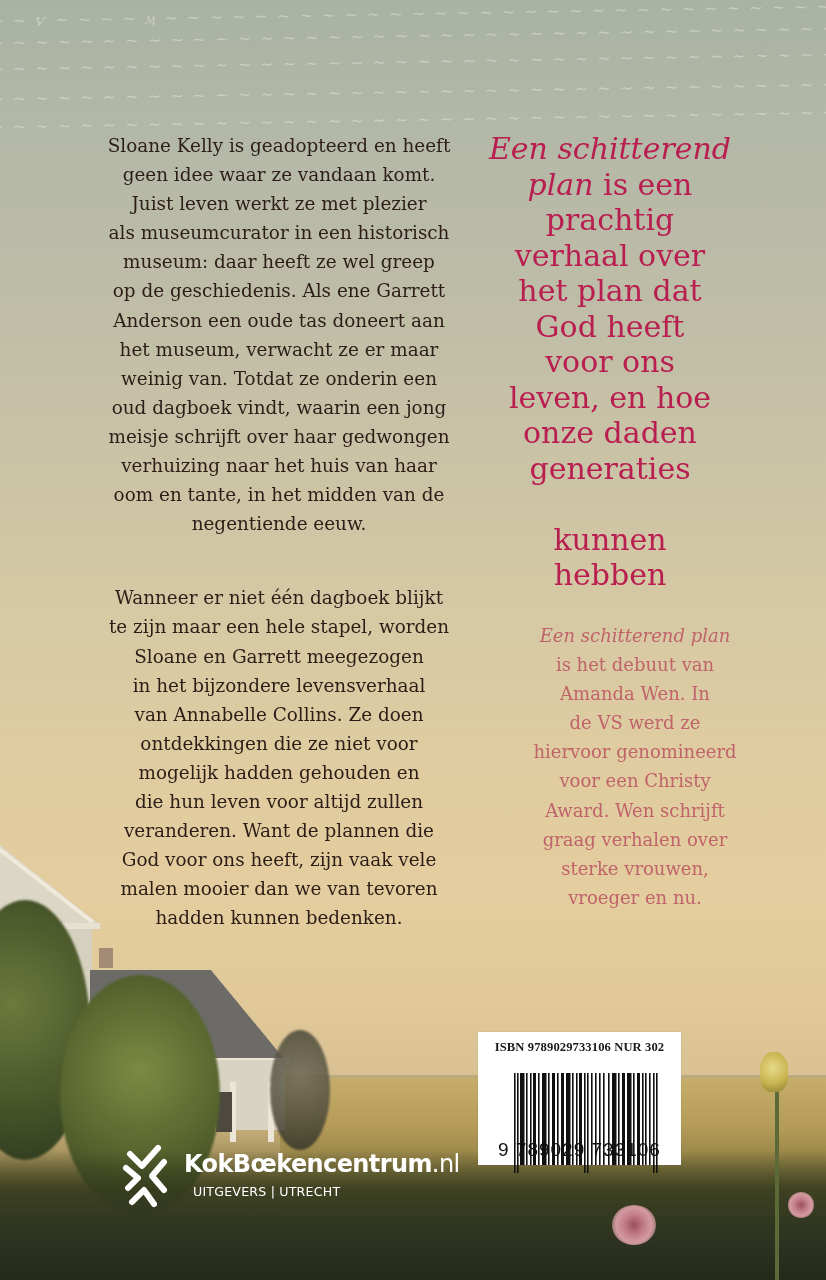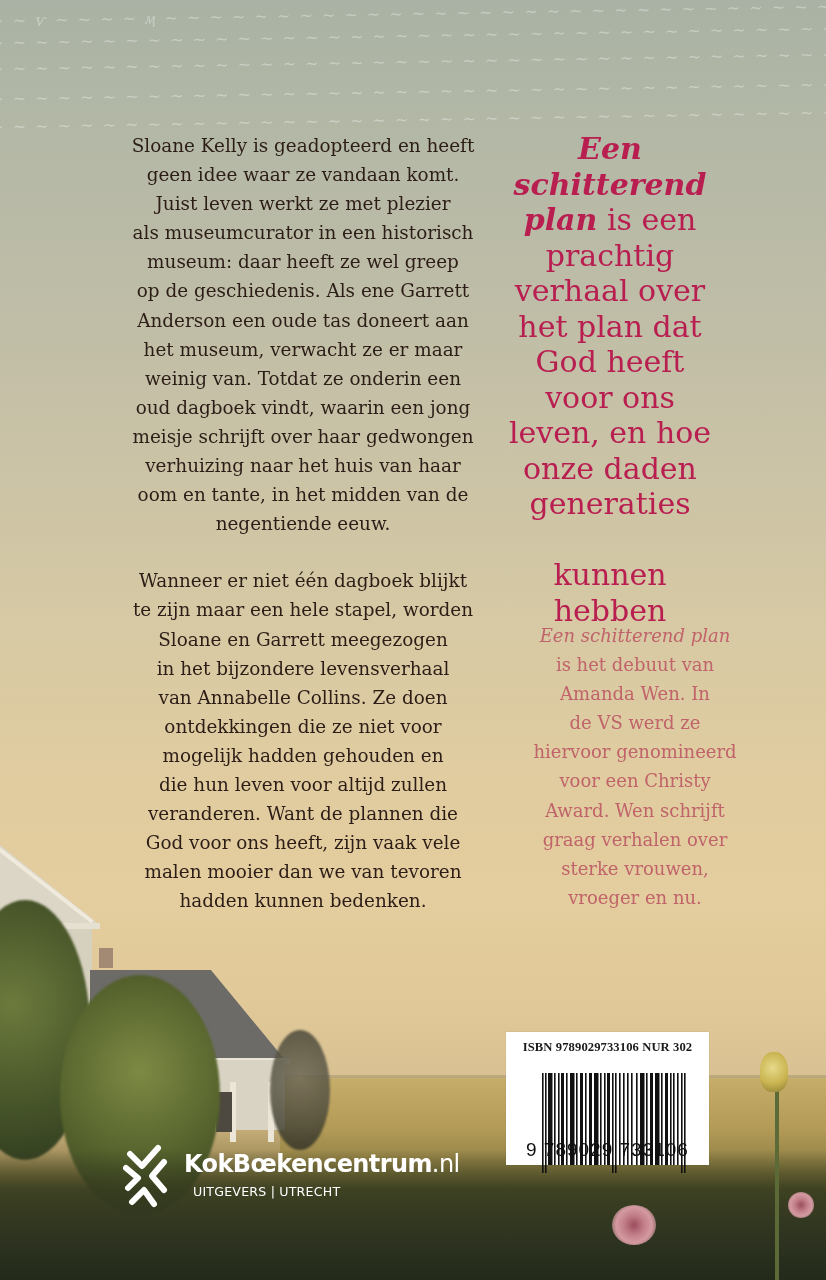--- a/index.html
+++ b/index.html
@@ -53,39 +53,39 @@
     background: linear-gradient(180deg, rgba(60,64,34,0.0) 0%, rgba(52,58,30,.85) 30%, #2d3320 70%, #242a1a 100%);
   }
   .flower-stem { position: absolute; left: 775px; top: 1080px; width: 4px; height: 200px; background: #5c6a38; }
   .flower-head { position: absolute; left: 760px; top: 1052px; width: 28px; height: 40px; border-radius: 45% 45% 40% 40%; background: radial-gradient(circle at 45% 40%, #e6d98a 0%, #c9b450 55%, #8a7c35 100%); }
   .pink-flower { position: absolute; border-radius: 50%; background: radial-gradient(circle at 50% 50%, #9b4d5e 0%, #c3808a 35%, #d49aa1 60%, rgba(180,120,120,0) 100%); }
   .pf1 { left: 612px; top: 1205px; width: 44px; height: 40px; }
   .pf2 { left: 788px; top: 1192px; width: 26px; height: 26px; }
 
   
   .blurb {
-    position: absolute; left: 130px; top: 131px; width: 346px;
+    position: absolute; left: 106px; top: 131px; width: 346px;
     color: #2c1d17; font-size: 18.4px; line-height: 29.1px; text-align: center;
   }
   .blurb p { margin: 0; }
-  .blurb p + p { margin-top: 28px; }
+  .blurb p + p { margin-top: 45px; }
   .pull-quote {
     position: absolute; left: 488px; top: 131px; width: 244px;
     color: #b81e50; font-size: 30px; line-height: 35.5px; text-align: center;
   }
-  .pull-quote .em { font-style: italic; font-weight: bold; }
+  .pull-quote .em { font-style: italic; }
   .author-bio {
     position: absolute; left: 508px; top: 621px; width: 254px;
     color: #c0636a; font-size: 18px; line-height: 29.1px; text-align: center;
   }
   .author-bio .em { font-style: italic; }
 
   
   .barcode-box {
-    position: absolute; left: 506px; top: 1032px; width: 203px; height: 133px; background: #ffffff;
+    position: absolute; left: 478px; top: 1032px; width: 203px; height: 133px; background: #ffffff;
     box-shadow: 0 0 1px rgba(0,0,0,.2);
   }
   .isbn-line {
     position: absolute; left: 0; right: 0; top: 8px; text-align: center;
     font-family: "Liberation Serif", serif; font-size: 12.6px; font-weight: bold; color: #1a1a1a; letter-spacing: 0.1px;
   }
   .bars { position: absolute; left: 36px; top: 41px; width: 148px; height: 100px; }
   .bar-digits {
     position: absolute; left: 20px; top: 107px; font-family: "Liberation Sans", sans-serif; font-size: 19px; color: #111; letter-spacing: 1px;
     white-space: nowrap;

